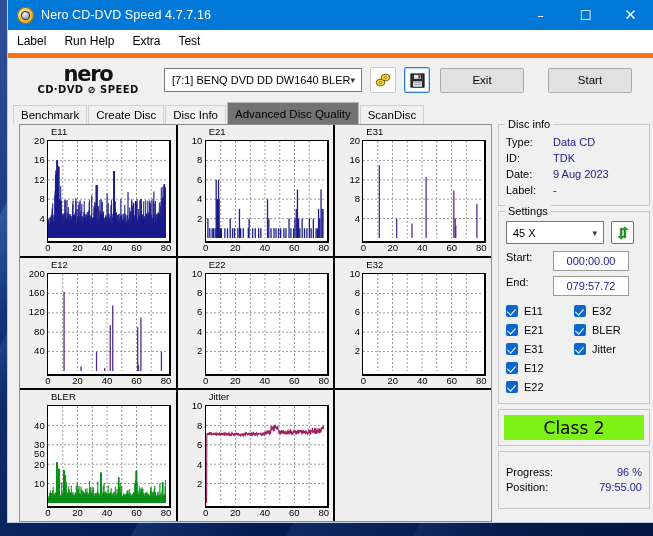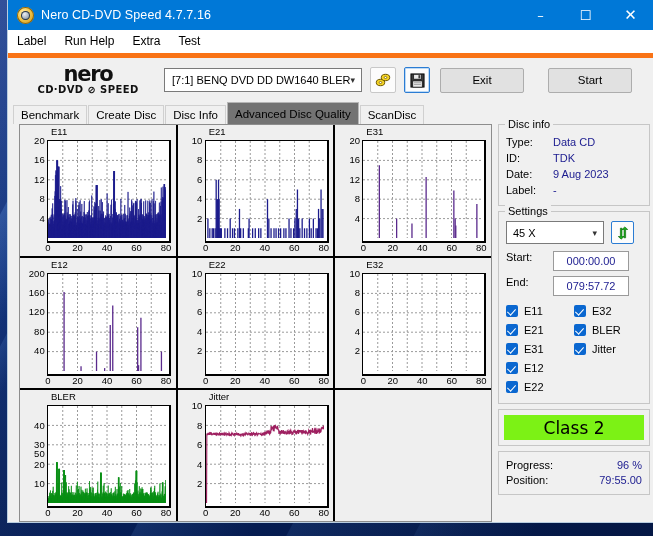--- a/index.html
+++ b/index.html
@@ -180,21 +180,21 @@
     border:solid #fff;border-width:0 1.6px 1.6px 0;transform:rotate(42deg);
   }
 
   #classbox{
     border:1px solid #c6c6c6;background:#f0f0f0;padding:5px;margin-bottom:5px;
   }
   #classbar{
     height:25px;background:#7cf215;display:flex;align-items:center;justify-content:center;
     font-size:17px;font-weight:normal;color:#000;font-family:"DejaVu Sans",sans-serif;
   }
-  #statusbox{border:1px solid #c6c6c6;background:#f0f0f0;padding:6px 7px;}
+  #statusbox{border:1px solid #c6c6c6;background:#f0f0f0;padding:13px 7px;}
   .srow{display:flex;font-size:11px;line-height:15px;}
   .srow .sk{width:62px;color:#000;flex:none;}
   .srow .sv{flex:1;text-align:right;color:#1b1b8f;}
 </style>
 </head>
 <body>
 
 <div id="desktop">
   <div class="streak" style="left:-40px;top:-30px;width:60px;height:640px;"></div>
   <div class="streak" style="left:30px;top:-30px;width:26px;height:640px;opacity:.6"></div>

